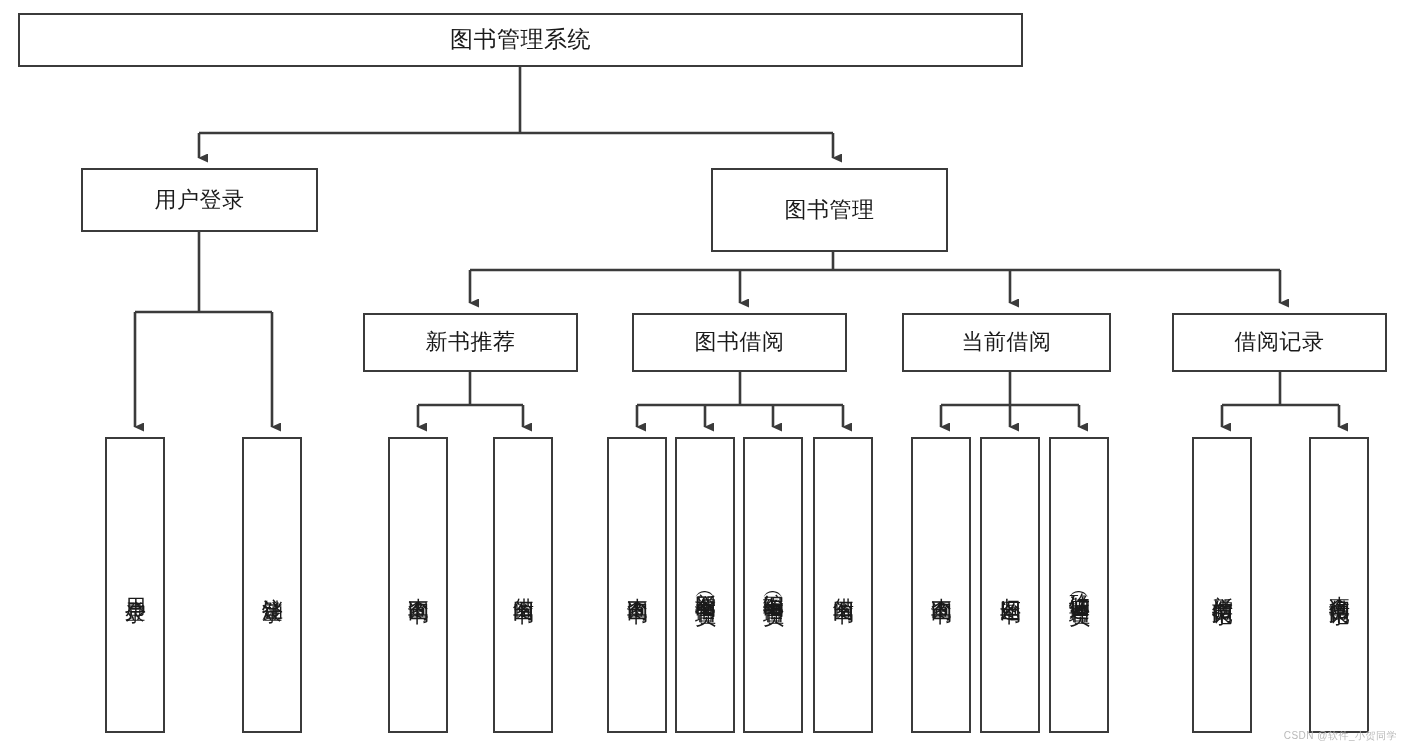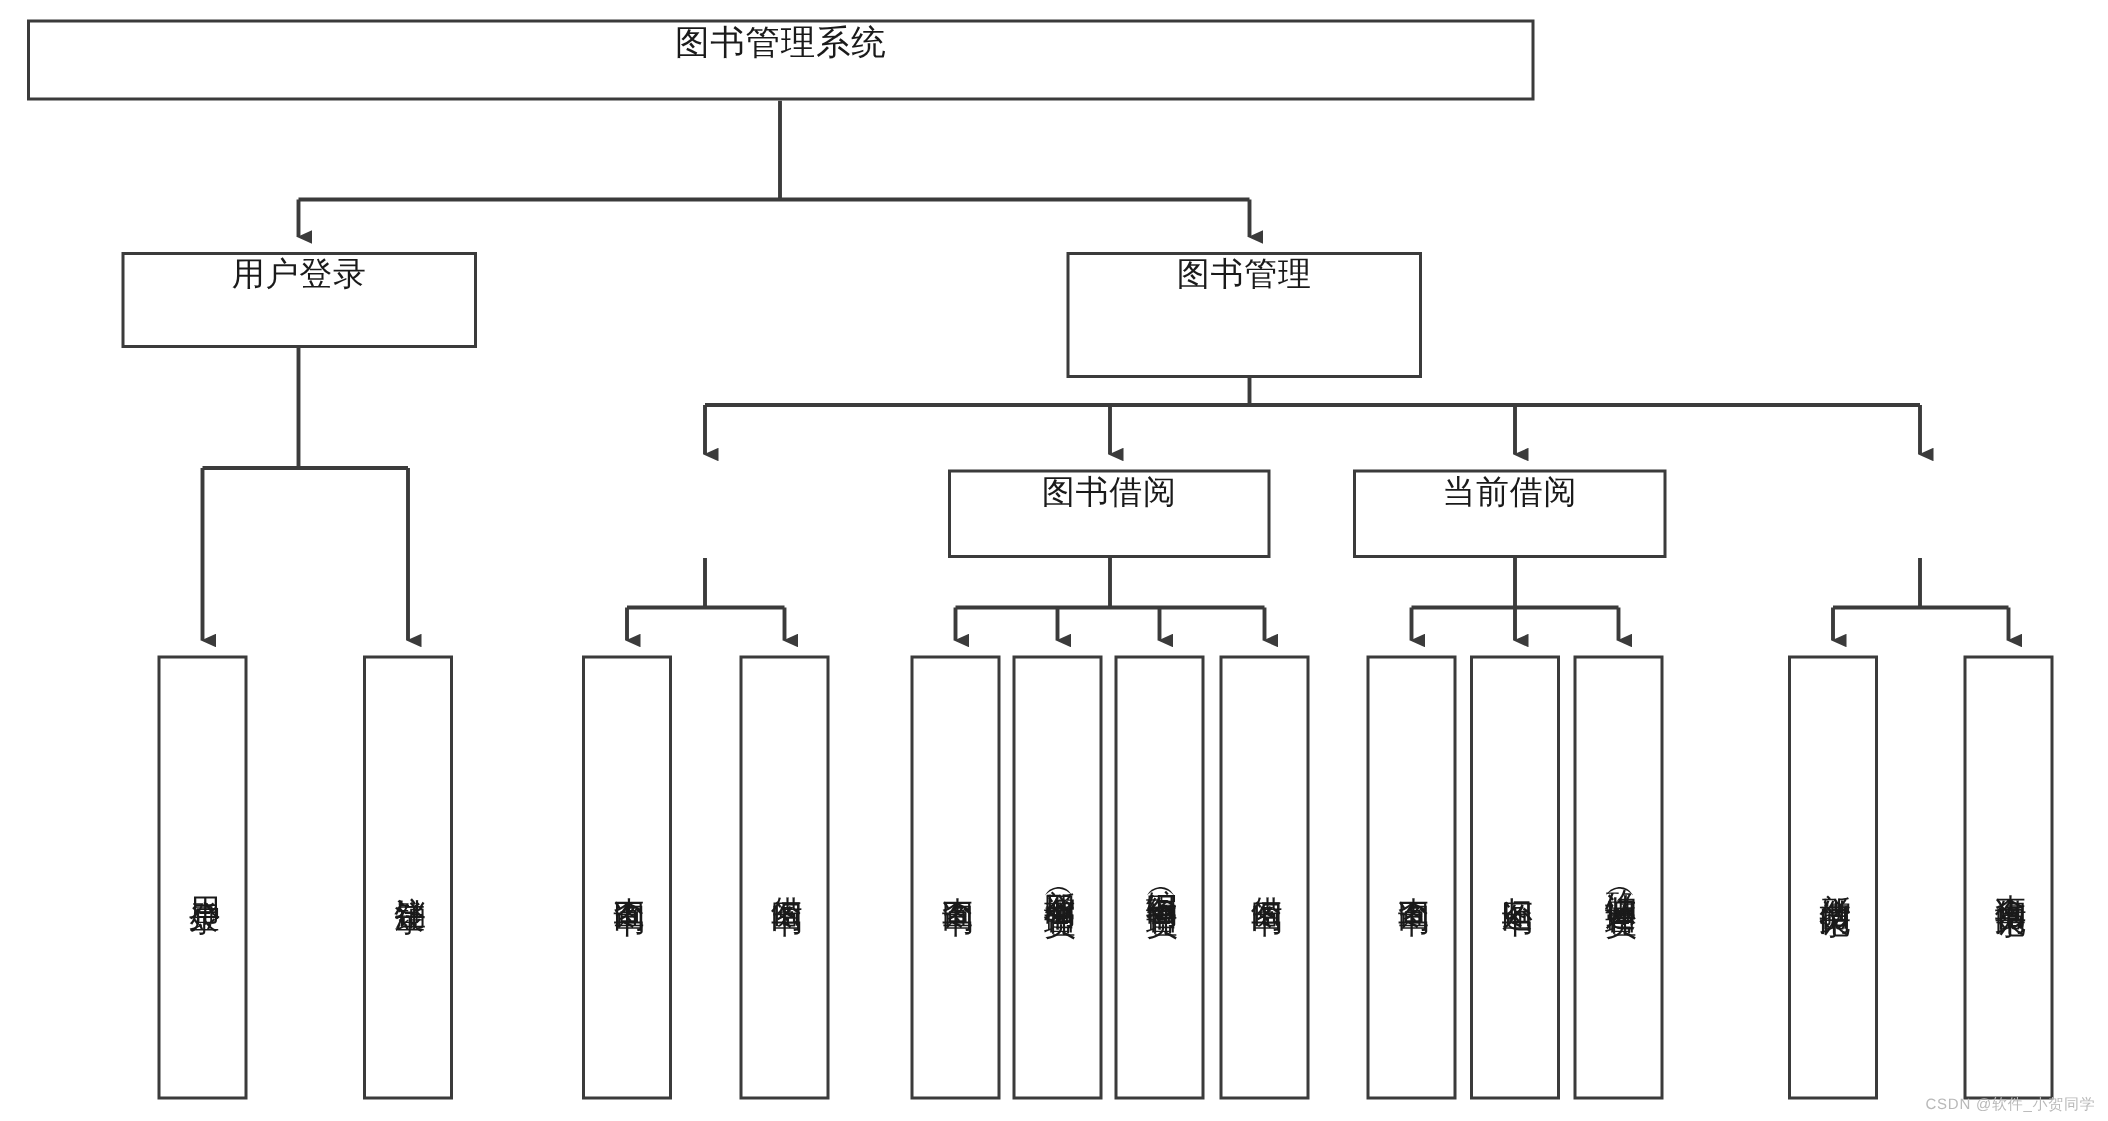--- a/index.html
+++ b/index.html
@@ -25,21 +25,21 @@
     width: 1405px;
     height: 747px;
     pointer-events: none;
   }
   .node {
     position: absolute;
     box-sizing: border-box;
     background: #ffffff;
     border: 2px solid #3b3b3b;
     display: flex;
-    align-items: flex-start;
+    align-items: center;
     justify-content: center;
     text-align: center;
     color: #1a1a1a;
   }
   .node-label {
     display: block;
     letter-spacing: 0.5px;
   }
   
   .node.horiz .node-label {
@@ -135,26 +135,32 @@
     <span class="node-label">图书管理系统</span>
   </div>
 
   <div class="node horiz" style="left:81px; top:168px; width:237px; height:64px;">
     <span class="node-label">用户登录</span>
   </div>
   <div class="node horiz" style="left:711px; top:168px; width:237px; height:84px;">
     <span class="node-label">图书管理</span>
   </div>
 
+  <div class="node horiz" style="left:363px; top:313px; width:215px; height:59px;">
+    <span class="node-label">新书推荐</span>
+  </div>
   <div class="node horiz" style="left:632px; top:313px; width:215px; height:59px;">
     <span class="node-label">图书借阅</span>
   </div>
   <div class="node horiz" style="left:902px; top:313px; width:209px; height:59px;">
     <span class="node-label">当前借阅</span>
   </div>
+  <div class="node horiz" style="left:1172px; top:313px; width:215px; height:59px;">
+    <span class="node-label">借阅记录</span>
+  </div>
 
   <div class="node vert" style="left:105px; top:437px; width:60px; height:296px;">
     <span class="node-label">用户登录</span>
   </div>
   <div class="node vert" style="left:242px; top:437px; width:60px; height:296px;">
     <span class="node-label">注销登录</span>
   </div>
 
   <div class="node vert" style="left:388px; top:437px; width:60px; height:296px;">
     <span class="node-label">查询图书</span>

